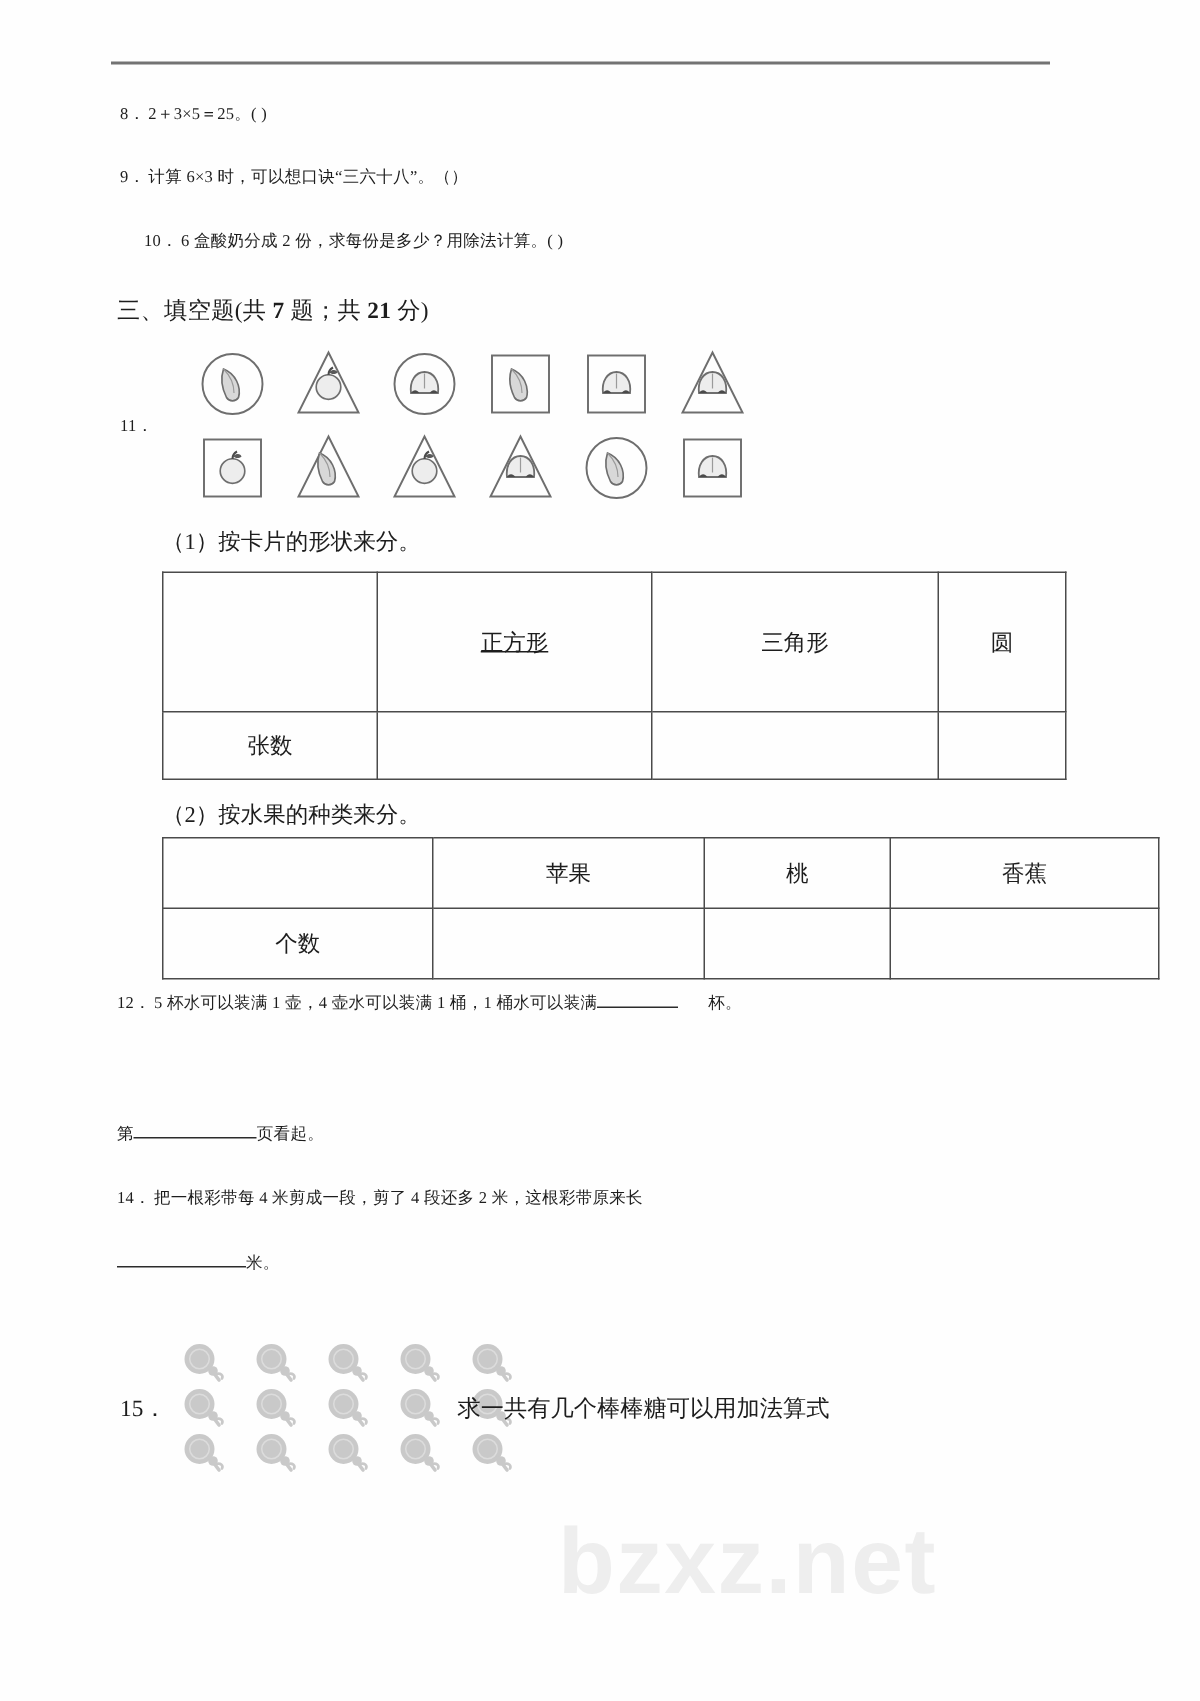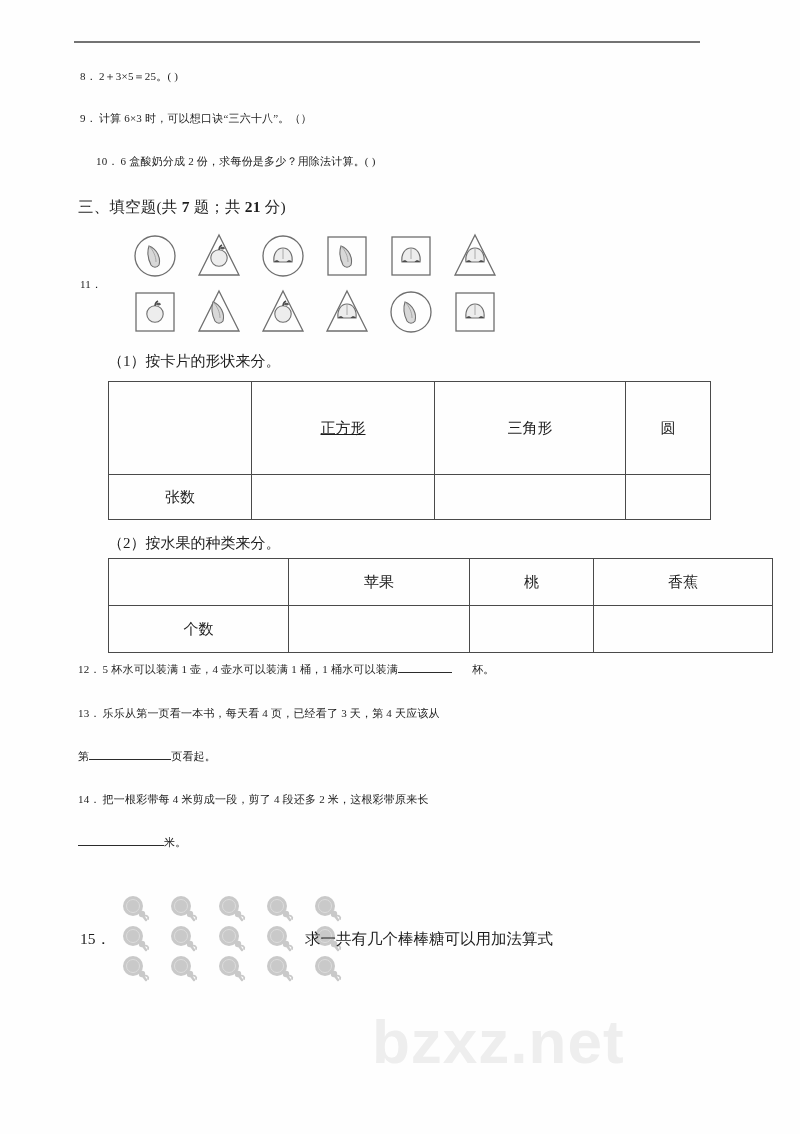--- a/index.html
+++ b/index.html
@@ -280,23 +280,20 @@
       <td></td>
       <td></td>
     </tr>
   </tbody>
     </table>
 
   <div class="q" style="left:78px; top:661px;">
     <span class="qnum">12．</span><span>5 杯水可以装满 1 壶，4 壶水可以装满 1 桶，1 桶水可以装满</span><span class="blank-u" style="width:54px;"></span><span style="display:inline-block;width:20px;"></span><span>杯。</span>
   </div>
 
-  <div class="q" style="left:78px; top:705px;">
-    <span class="qnum">13．</span><span>乐乐从第一页看一本书，每天看 4 页，已经看了 3 天，第 4 天应该从</span>
-  </div>
   <div class="q" style="left:78px; top:748px;">
     <span>第</span><span class="blank-u" style="width:82px;"></span><span>页看起。</span>
   </div>
 
   <div class="q" style="left:78px; top:791px;">
     <span class="qnum">14．</span><span>把一根彩带每 4 米剪成一段，剪了 4 段还多 2 米，这根彩带原来长</span>
   </div>
   <div class="q" style="left:78px; top:834px;">
     <span class="blank-u" style="width:86px;"></span><span>米。</span>
   </div>

